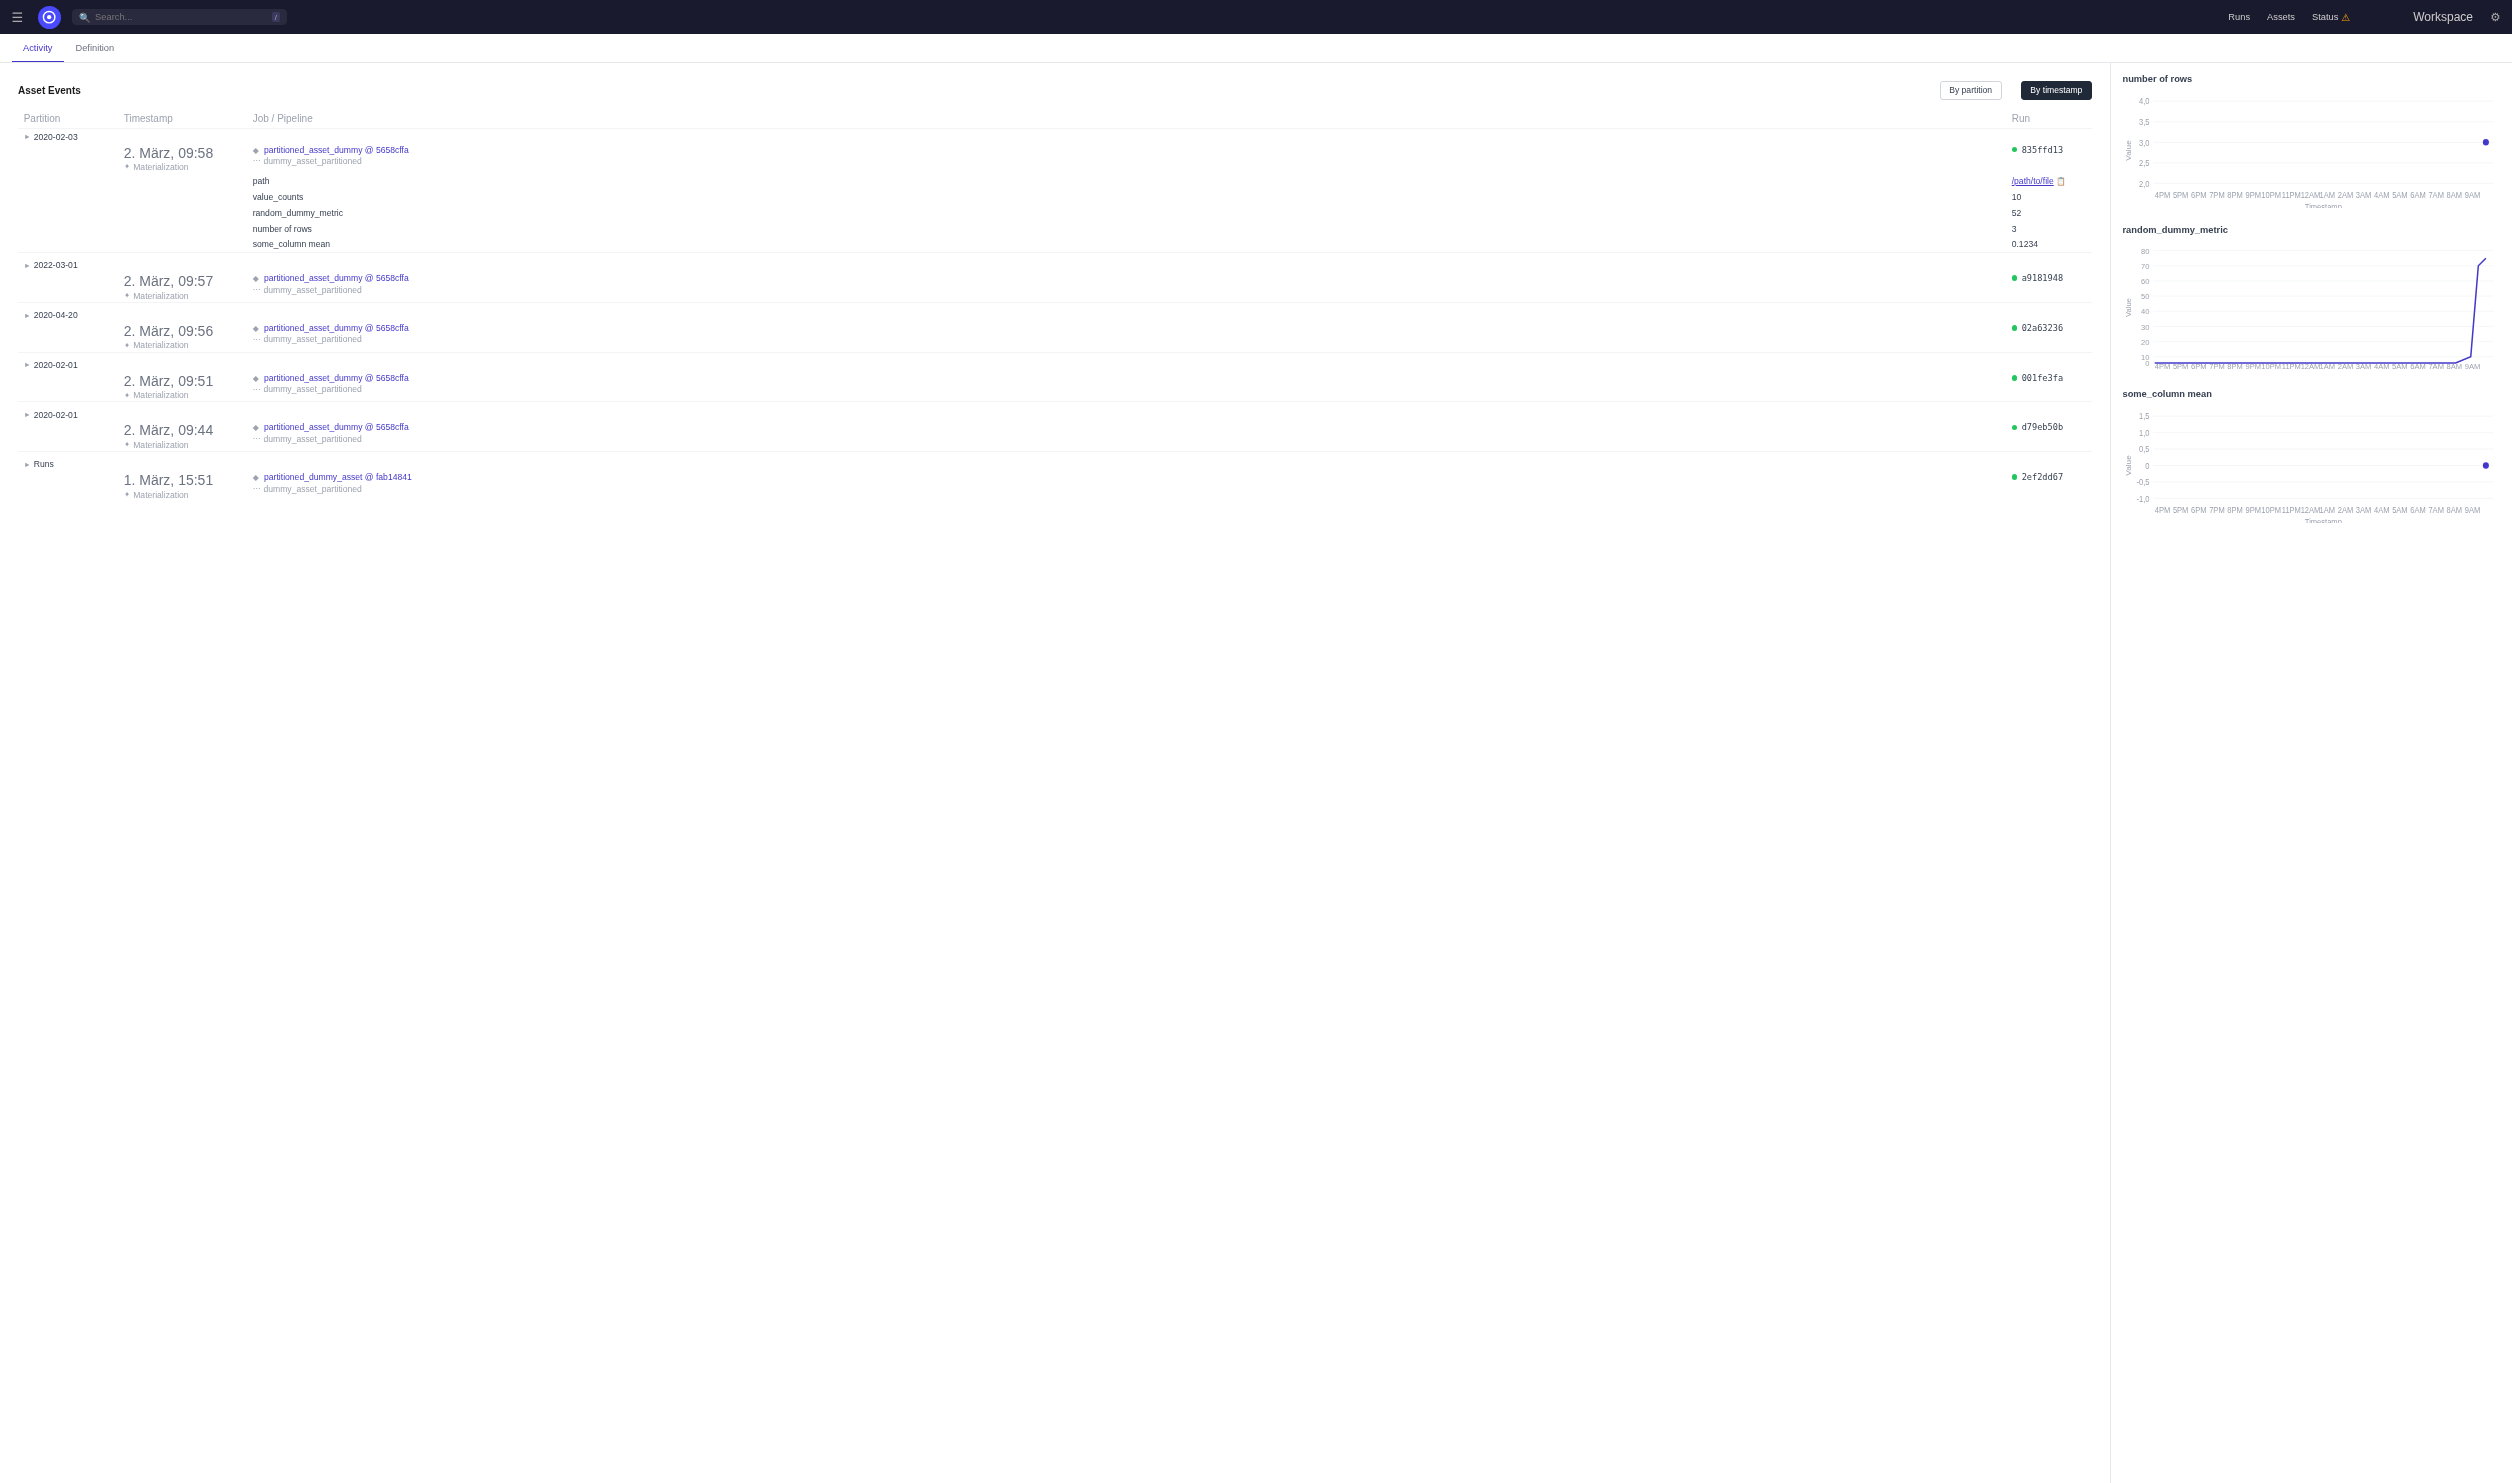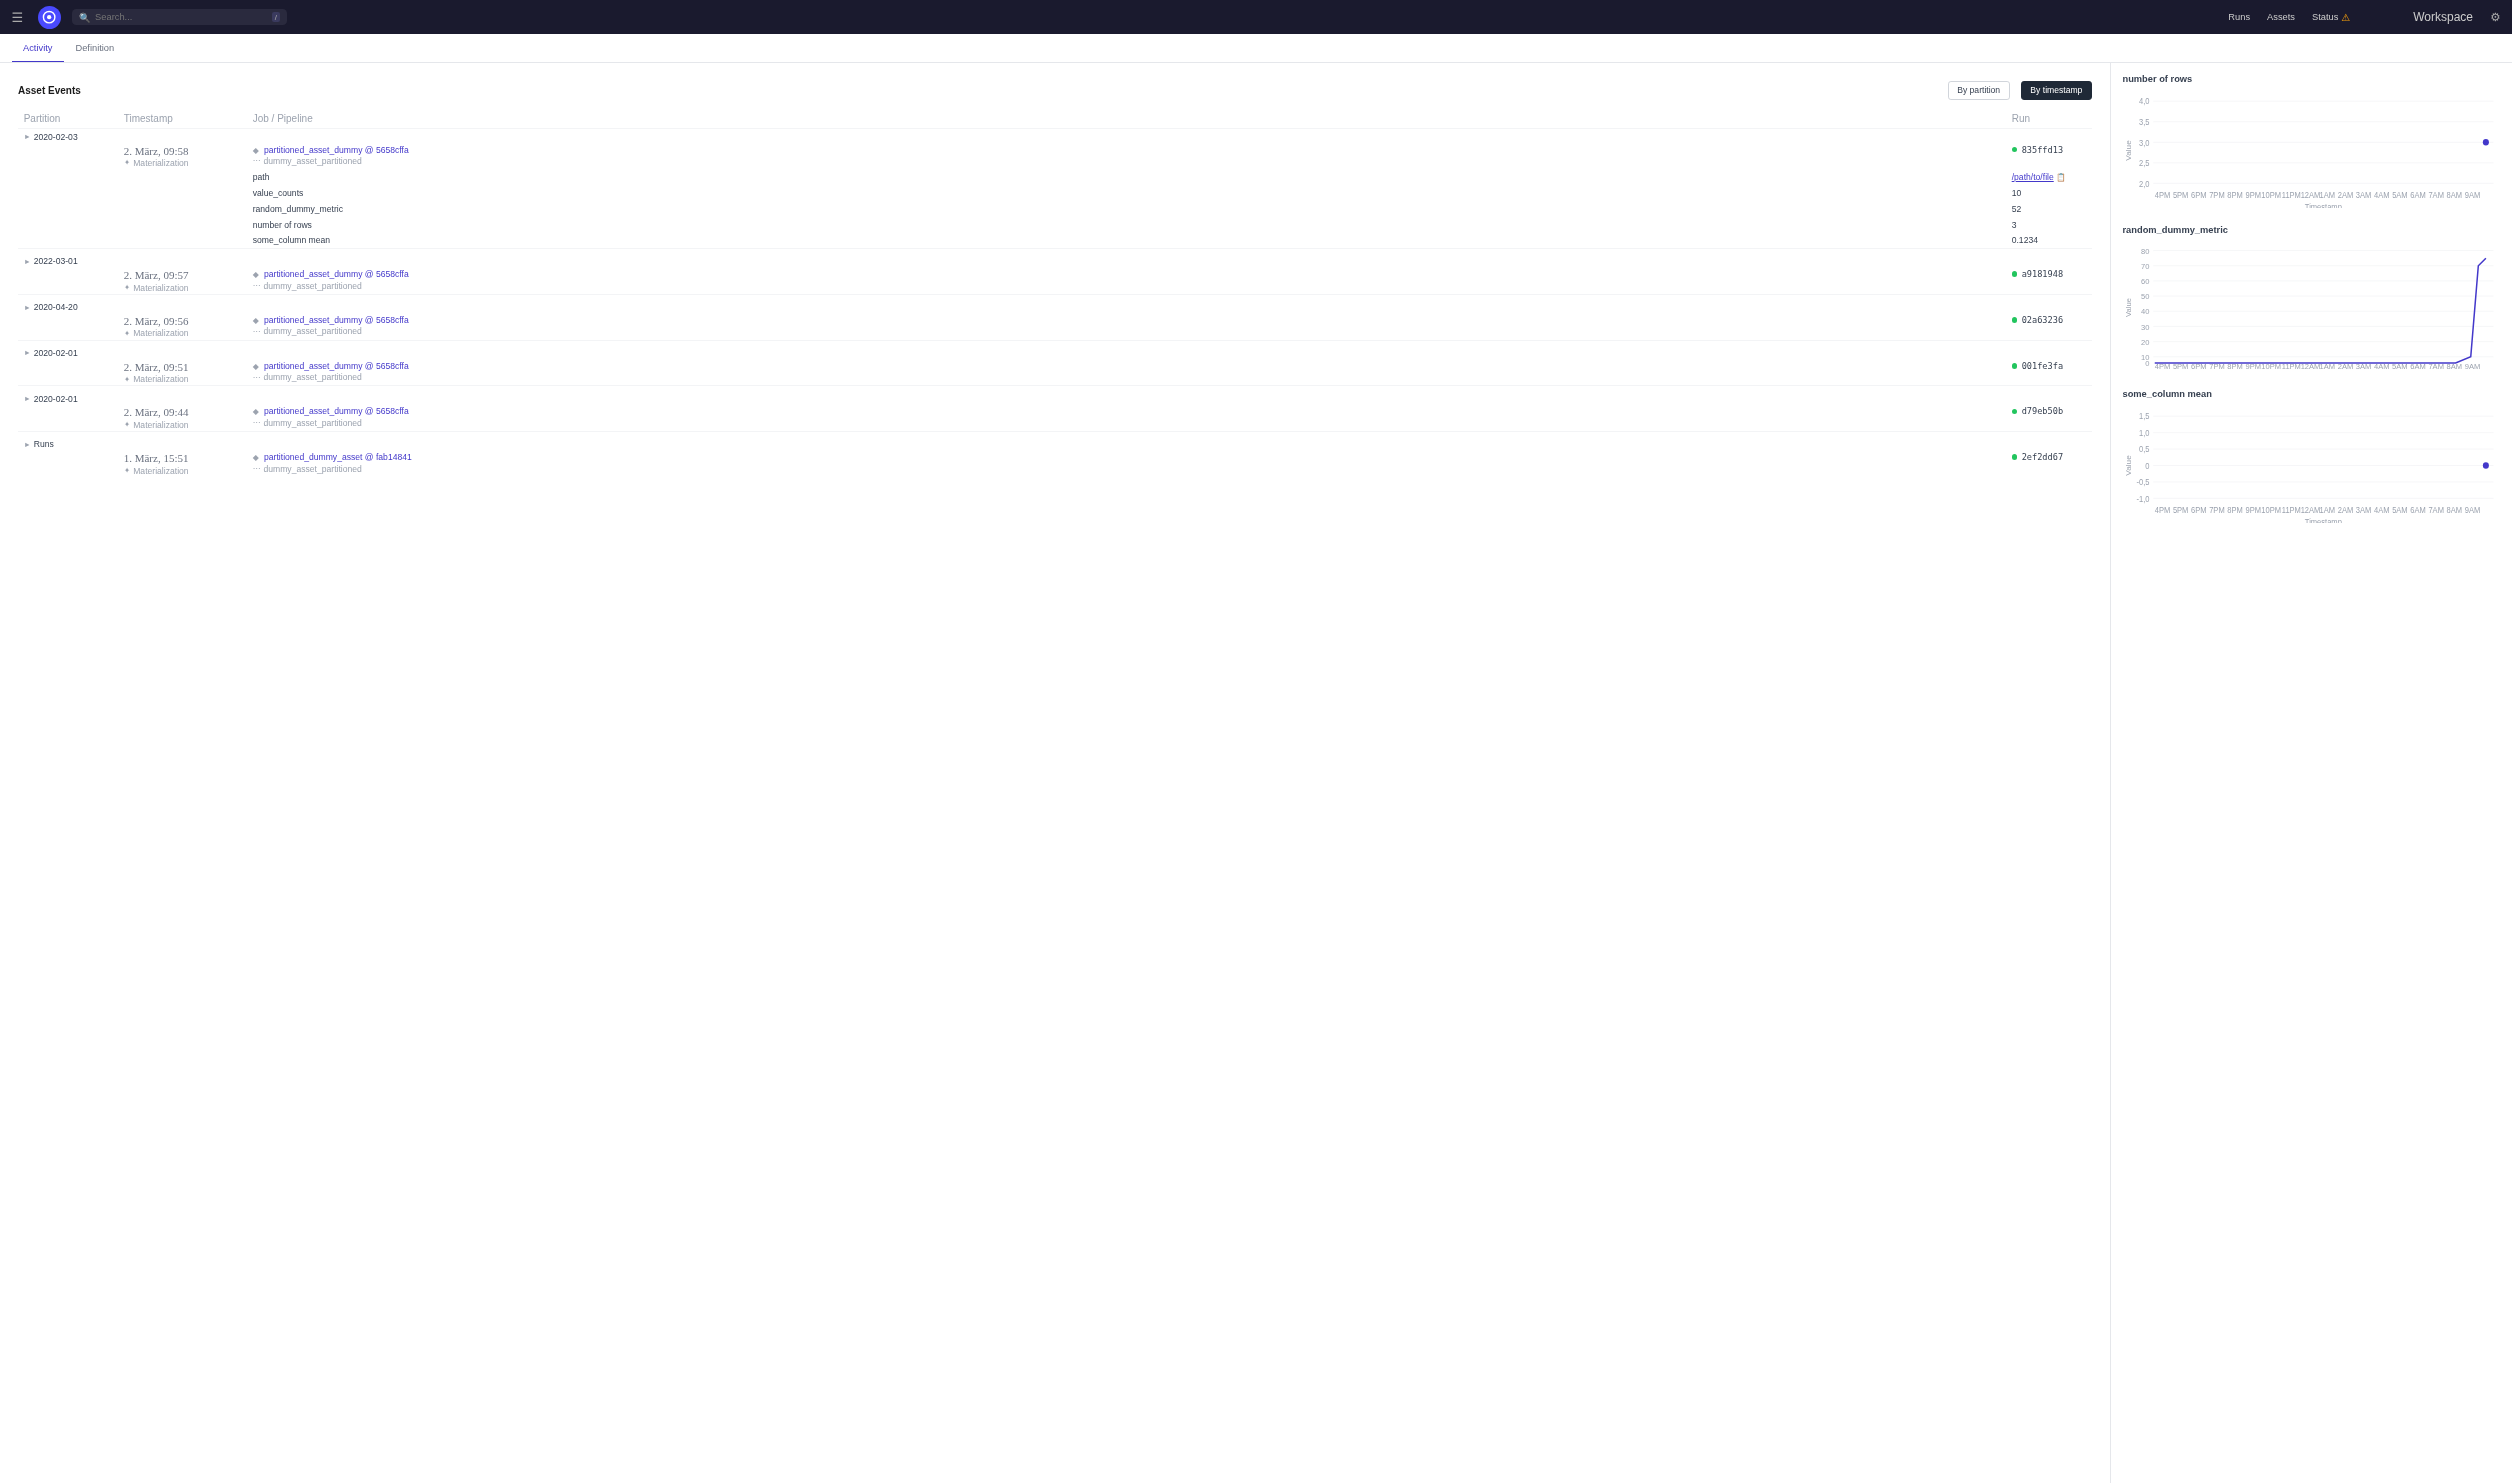--- a/index.html
+++ b/index.html
@@ -55,21 +55,21 @@
     .left-panel {
       flex: 1; overflow-y: auto; padding: 18px;
       border-right: 0.7px solid #e5e7eb;
     }
 
     
     .asset-events-header {
       display: flex; align-items: center; justify-content: space-between; margin-bottom: 8.6px;
     }
     .asset-events-title { font-weight: 600; font-size: 10px; }
-    .view-toggle { display: flex; gap: 11px; align-items: center; }
+    .view-toggle { display: flex; gap: 19px; align-items: center; }
     .toggle-btn {
       padding: 3.6px 8.6px; border-radius: 2.9px; font-size: 8.6px; cursor: pointer;
       border: 0.7px solid #d1d5db; background: #fff; color: #374151;
     }
     .toggle-btn.active { background: #1f2937; color: #fff; border-color: #1f2937; }
 
     
     .events-table { width: 100%; border-collapse: collapse; }
     .events-table th {
       text-align: left; font-size: 10px; color: #9ca3af; font-weight: 500;
@@ -77,21 +77,21 @@
     }
     .events-table td { padding: 2.9px 5.7px; vertical-align: top; }
 
     .partition-row td { padding-top: 7.2px; padding-bottom: 1.4px; }
     .partition-label {
       font-size: 8.6px; color: #374151; font-weight: 500; display: flex; align-items: center; gap: 2.9px;
     }
     .chevron-icon { color: #9ca3af; font-size: 7.2px; }
 
     .event-row td { padding: 1.4px 5.7px; }
-    .timestamp-cell { color: #6b7280; font-size: 11px; font-family: Liberation Serif, serif; }
+    .timestamp-cell { color: #6b7280; font-size: 14px; }
     .mat-row { color: #9ca3af; font-size: 8.6px; display: flex; align-items: center; gap: 2.9px; margin-top: 1.4px; }
     .mat-icon { color: #9ca3af; font-size: 7.9px; }
 
     .job-cell { color: #374151; font-size: 8.6px; }
     .job-link { color: #4338ca; text-decoration: none; font-size: 8.6px; }
     .job-secondary { color: #9ca3af; font-size: 8.6px; display: flex; align-items: center; gap: 2.9px; margin-top: 1.4px; }
 
     .run-cell { font-size: 8.6px; display: flex; align-items: center; gap: 4.3px; }
     .run-dot { width: 5.7px; height: 5.7px; border-radius: 50%; background: #22c55e; flex-shrink: 0; }
     .run-id { color: #374151; font-family: monospace; }

